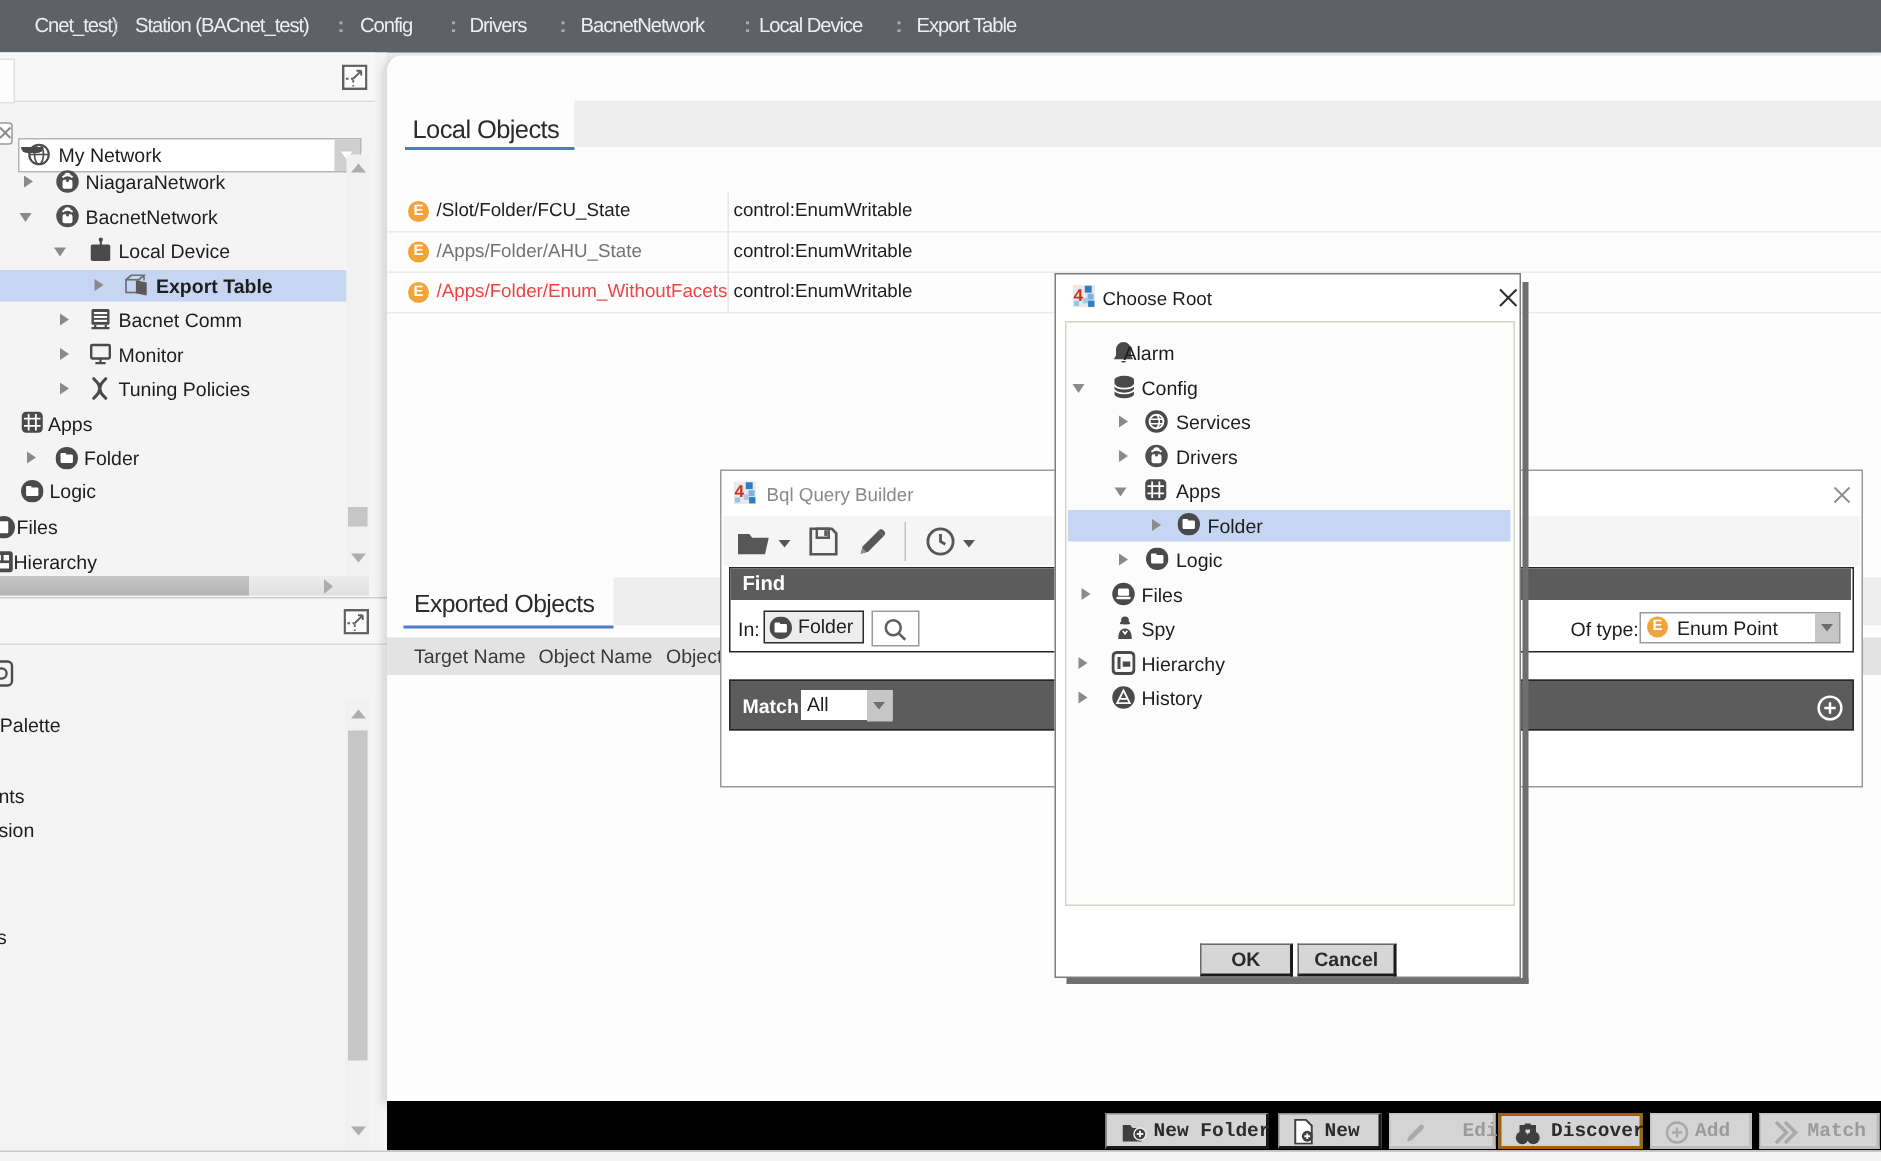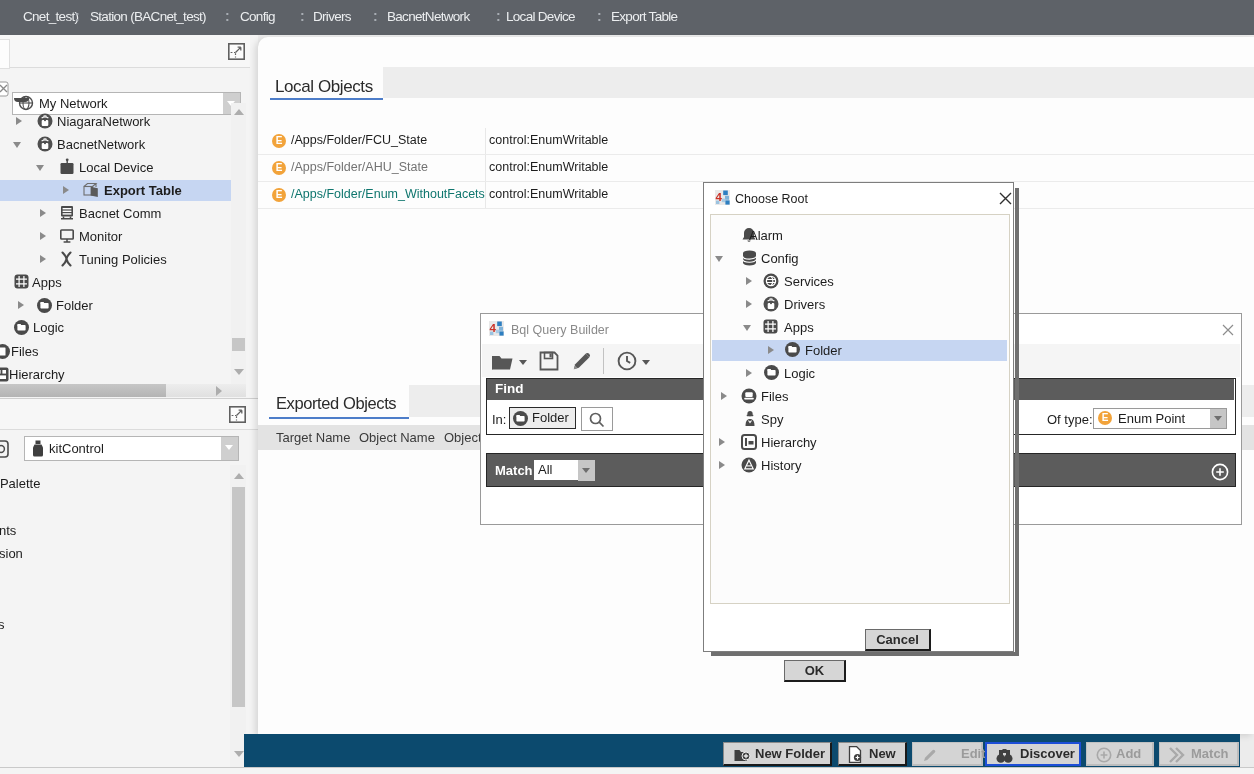--- a/index.html
+++ b/index.html
@@ -16,21 +16,21 @@
 .trow{position:absolute;height:23px;line-height:23px;font-size:13px;color:#1d1d1d;white-space:nowrap;}
 .arr-r{position:absolute;width:0;height:0;border-left:6px solid #8a8a8a;border-top:4.5px solid transparent;border-bottom:4.5px solid transparent;}
 .arr-d{position:absolute;width:0;height:0;border-top:6px solid #8a8a8a;border-left:4.5px solid transparent;border-right:4.5px solid transparent;}
 .combo{position:absolute;background:#fff;border:1px solid #b5b5b5;}
 .combo .btn{position:absolute;right:0;top:0;bottom:0;width:17px;background:#cfcfcf;}
 .combo .btn:after{content:"";position:absolute;left:4px;top:8px;width:0;height:0;border-top:5px solid #fff;border-left:4px solid transparent;border-right:4px solid transparent;}
 .darkbtn3{position:absolute;background:#d6d6d6;border-top:1px solid #6a6a6a;border-left:1px solid #6a6a6a;border-right:2px solid #1c1c1c;border-bottom:2px solid #1c1c1c;
   font-weight:bold;font-size:13px;color:#2b2b2b;text-align:center;}
 .fbtn{position:absolute;height:24px;background:#d4d4d4;border-top:1px solid #8a8a8a;border-left:1px solid #8a8a8a;border-right:2px solid #191919;border-bottom:2px solid #191919;font-weight:bold;font-size:13px;color:#2b2b2b;line-height:21px;white-space:nowrap;box-sizing:border-box;}
 .fbtn.dis{border:1px solid #c2c2c2;border-right:2px solid #bdbdbd;border-bottom:2px solid #bdbdbd;color:#9b9b9b;}
-.fbtn.foc{border:2px solid #1d4ed8;line-height:20px;}
+.fbtn.foc{border:2px solid #a16207;line-height:20px;}
 .ecirc{display:inline-block;width:14px;height:14px;border-radius:50%;background:#f2a33a;color:#fff;
   font-size:10px;font-weight:bold;text-align:center;line-height:14px;vertical-align:-3px;}
 </style>
 </head>
 <body>
 <div id="app">
 
   <div id="topbar">
     <span class="it" style="left:-1px;padding-left:24px;">Cnet_test)</span>
     <span class="sep" style="left:75px;">:</span>
@@ -200,28 +200,20 @@
         <rect x="0.8" y="0.8" width="15.4" height="15.4" fill="#fcfcfc" stroke="#606060" stroke-width="1.6"></rect>
         <path d="M7.5 9.5 L12.4 4.6 M12.8 4.2 L12.8 7.4 M12.8 4.2 L9.6 4.2" stroke="#606060" stroke-width="1.3" fill="none"></path>
         <path d="M2.6 9.5 H7.4 M7.5 10.2 V14.6" stroke="#606060" stroke-width="1.2" fill="none" stroke-dasharray="1.8,1.6"></path>
       </svg>
     </div>
 
     <svg class="abs" style="left:0;top:405px;" width="10" height="18" viewBox="0 0 10 18">
         <rect x="-8" y="1" width="16" height="16" rx="3" fill="none" stroke="#4c4c4c" stroke-width="1.6"></rect>
         <circle cx="1" cy="9" r="3.4" fill="none" stroke="#4c4c4c" stroke-width="1.5"></circle>
       </svg>
-    <div class="combo" style="left:24px;top:401px;width:213px;height:23px;">
-      <svg class="abs" style="left:7px;top:3px;" width="12" height="17" viewBox="0 0 12 17">
-        <rect x="3.5" y="0.5" width="5" height="3.5" fill="#3f3f3f"></rect>
-        <path d="M2.5 4.5 h7 l1.5 3 v7.5 a1.5 1.5 0 0 1 -1.5 1.5 h-7 a1.5 1.5 0 0 1 -1.5 -1.5 v-7.5 z" fill="#3f3f3f"></path>
-      </svg>
-      <span class="txt" style="left:24px;top:4px;font-size:13px;color:#1d1d1d;">kitControl</span>
-      <div class="btn"></div>
-    </div>
 
     <span class="txt" style="left:-3px;top:441px;font-size:13px;color:#1d1d1d;">lPalette</span>
     <span class="txt" style="left:-1px;top:488px;font-size:13px;color:#1d1d1d;">nts</span>
     <span class="txt" style="left:-1px;top:511px;font-size:13px;color:#1d1d1d;">sion</span>
     <span class="txt" style="left:-2px;top:582px;font-size:13px;color:#1d1d1d;">s</span>
 
     <div class="abs" style="left:230px;top:430px;width:16px;height:309px;background:#f1f1f1;">
       <div class="abs" style="left:4px;top:8px;width:0;height:0;border-bottom:6px solid #adadad;border-left:5px solid transparent;border-right:5px solid transparent;"></div>
       <div class="abs" style="left:2px;top:22px;width:13px;height:220px;background:#c6c6c6;"></div>
       <div class="abs" style="left:4px;top:286px;width:0;height:0;border-top:6px solid #adadad;border-left:5px solid transparent;border-right:5px solid transparent;"></div>
@@ -230,48 +222,48 @@
 
   <div id="mainpanel" class="abs" style="left:258px;top:37px;width:996px;height:697px;background:#fdfdfd;border-top-left-radius:10px;box-shadow:-3px 2px 6px rgba(0,0,0,0.12);">
 
     <div class="abs" style="left:125px;top:30px;width:871px;height:31px;background:#ededed;"></div>
     <div class="abs" style="left:12px;top:61px;width:113px;height:2px;background:#4d7dc9;"></div>
     <span class="txt" style="left:17px;top:40px;font-size:17px;letter-spacing:-0.4px;color:#2b2b2b;">Local Objects</span>
 
 
     <div class="abs" style="left:0;top:91px;width:996px;height:26px;border-bottom:1px solid #ebebeb;">
       <span class="ecirc" style="position:absolute;left:14px;top:6px;">E</span>
-      <span class="txt" style="left:33px;top:5px;font-size:12.5px;color:#1d1d1d;">/Apps/Folder/FCU_State</span>
+      <span class="txt" style="left:33px;top:5px;font-size:12.5px;color:#1d1d1d;">/Slot/Folder/FCU_State</span>
       <span class="txt" style="left:231px;top:5px;font-size:12.5px;color:#1d1d1d;">control:EnumWritable</span>
       <div class="abs" style="left:227px;top:0;width:1px;height:26px;background:#e8e8e8;"></div>
     </div>
     <div class="abs" style="left:0;top:118px;width:996px;height:26px;border-bottom:1px solid #ebebeb;">
       <span class="ecirc" style="position:absolute;left:14px;top:6px;">E</span>
       <span class="txt" style="left:33px;top:5px;font-size:12.5px;color:#737373;">/Apps/Folder/AHU_State</span>
       <span class="txt" style="left:231px;top:5px;font-size:12.5px;color:#1d1d1d;">control:EnumWritable</span>
       <div class="abs" style="left:227px;top:0;width:1px;height:26px;background:#e8e8e8;"></div>
     </div>
     <div class="abs" style="left:0;top:145px;width:996px;height:26px;border-bottom:1px solid #ebebeb;">
       <span class="ecirc" style="position:absolute;left:14px;top:6px;">E</span>
-      <span class="txt" style="left:33px;top:5px;font-size:12.5px;color:#0f766e;">/Apps/Folder/Enum_WithoutFacets</span>
+      <span class="txt" style="left:33px;top:5px;font-size:12.5px;color:#ef4444;">/Apps/Folder/Enum_WithoutFacets</span>
       <span class="txt" style="left:231px;top:5px;font-size:12.5px;color:#1d1d1d;">control:EnumWritable</span>
       <div class="abs" style="left:227px;top:0;width:1px;height:26px;background:#e8e8e8;"></div>
     </div>
 
     <div class="abs" style="left:151px;top:348px;width:845px;height:32px;background:#ededed;"></div>
     <div class="abs" style="left:11px;top:380px;width:140px;height:2px;background:#4d7dc9;"></div>
     <span class="txt" style="left:18px;top:357px;font-size:16.5px;letter-spacing:-0.4px;color:#2b2b2b;">Exported Objects</span>
     <div class="abs" style="left:0;top:388px;width:996px;height:25px;background:#e3e3e3;">
       <span class="txt" style="left:18px;top:5px;font-size:13px;color:#3a3a3a;">Target Name</span>
       <span class="txt" style="left:101px;top:5px;font-size:13px;color:#3a3a3a;">Object Name</span>
       <span class="txt" style="left:186px;top:5px;font-size:13px;color:#3a3a3a;">Object Type</span>
     </div>
   </div>
 
-  <div id="footer" class="abs" style="left:244px;top:734px;width:996px;height:33px;background:#0c4a6e;">
+  <div id="footer" class="abs" style="left:258px;top:734px;width:996px;height:33px;background:#000000;font-family:Liberation Mono, monospace;">
     <div class="fbtn" style="left:479px;top:8px;width:109px;">
       <svg class="abs" style="left:10px;top:5px;" width="17" height="14" viewBox="0 0 17 14">
           <path d="M0.5 2 h5 l1.5 2 h6 v9 h-12.5 z" fill="#3f3f3f"></path>
           <circle cx="12" cy="8" r="4" fill="#3f3f3f" stroke="#ececec" stroke-width="1"></circle>
           <path d="M12 5.8 V10.2 M9.8 8 H14.2" stroke="#ececec" stroke-width="1.3"></path>
         </svg>
       <span style="margin-left:31px;">New Folder</span>
     </div>
     <div class="fbtn" style="left:594px;top:8px;width:69px;">
       <svg class="abs" style="left:9px;top:3px;" width="14" height="17" viewBox="0 0 14 17">
@@ -508,17 +500,17 @@
           <span class="arr-r" style="left:15px;top:7px;"></span>
           <svg class="abs" style="left:37px;top:3px;" width="16" height="16" viewBox="0 0 16 16">
               <circle cx="8" cy="8" r="7.5" fill="#4a4a4a"></circle>
               <path d="M8 3.2 L12.2 11.8 H3.8 z" fill="none" stroke="#fff" stroke-width="1.2"></path>
               <path d="M5.8 8.9 H10.2" stroke="#fff" stroke-width="1.1"></path>
             </svg>
           <span class="txt" style="left:57px;">History</span>
         </div>
       </div>
 
-      <div class="darkbtn3" style="left:80px;top:446px;width:59px;height:19px;line-height:19px;margin-top:31px;">OK</div>
+      <div class="darkbtn3" style="left:96px;top:446px;width:59px;height:19px;line-height:19px;">OK</div>
       <div class="darkbtn3" style="left:161px;top:446px;width:63px;height:19px;line-height:19px;">Cancel</div>
     </div>
   </div>
 </div>
 
 </body></html>

